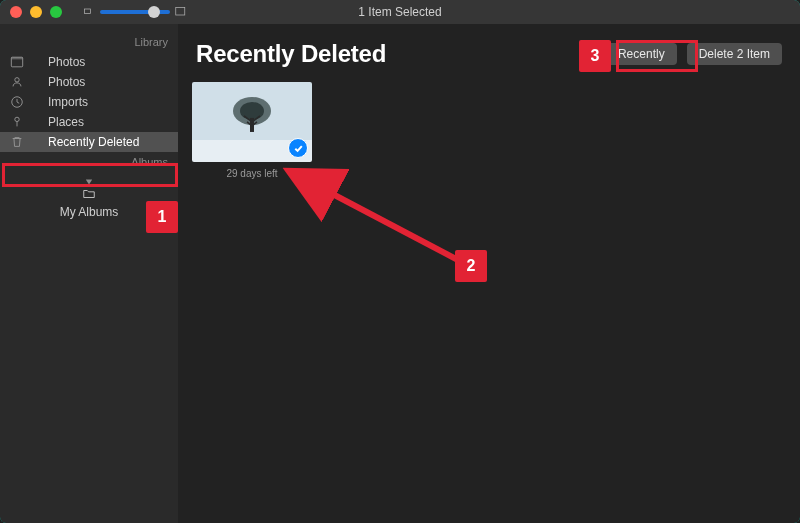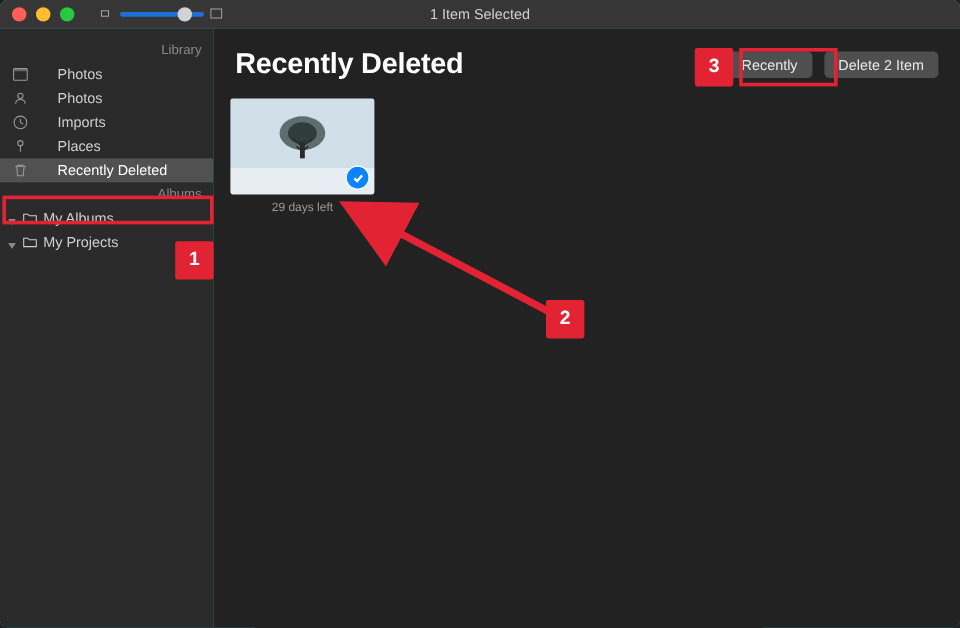--- a/index.html
+++ b/index.html
@@ -19,21 +19,21 @@
   .slider { position: relative; width: 70px; height: 4px; background: #1e6fd6; border-radius: 2px; }
   .slider::after { content: ""; position: absolute; right: 10px; top: -4px; width: 12px; height: 12px; border-radius: 50%; background: #d2d2d2; }
 
   .body { flex: 1; display: flex; min-height: 0; }
   .sidebar { width: 178px; background: #2a2a2a; padding-top: 8px; font-size: 12px; color: #d0d0d0; }
   .section-label { font-size: 11px; color: #8a8a8a; padding: 4px 10px; text-align: right; }
   .sb-item { display: flex; align-items: center; padding: 3px 10px; gap: 24px; cursor: default; }
   .sb-item.active { background: #515151; color: #fff; }
   .sb-icon { width: 14px; height: 14px; display: flex; align-items: center; justify-content: center; color: #9a9a9a; flex-shrink: 0; }
   .sb-icon svg { width: 14px; height: 14px; }
-  .disclosure { display: flex; align-items: center; padding: 3px 6px; gap: 4px; }
+  .disclosure { display: flex; align-items: center; padding: 3px 6px; gap: 4px; flex-direction: column; }
   .disclosure .tri { width: 8px; height: 8px; }
   .disclosure .tri svg { width: 8px; height: 8px; fill: #8a8a8a; }
   .folder-icon { width: 14px; height: 14px; }
   .folder-icon svg { width: 14px; height: 14px; stroke: #9a9a9a; fill: none; }
 
   .content { flex: 1; background: #222222; position: relative; padding: 16px 18px; overflow: hidden; }
   .header-row { display: flex; align-items: center; justify-content: space-between; }
   .page-title { font-size: 24px; font-weight: 800; color: #fff; letter-spacing: -0.2px; }
   .actions { display: flex; gap: 10px; align-items: center; }
   .btn { background: #4f4f4f; color: #e8e8e8; border: none; padding: 4px 12px; font-size: 12px; border-radius: 4px; cursor: pointer; }
@@ -142,29 +142,20 @@
       <div class="disclosure">
         <span class="tri"><svg viewBox="0 0 10 10">
               <polygon points="1,2 9,2 5,8"></polygon>
             </svg></span>
         <span class="folder-icon"><svg viewBox="0 0 16 16">
               <path d="M2 4h4l1.5 1.5H14V12H2z" stroke="currentColor" fill="none"></path>
             </svg></span>
         <span>My Albums</span>
       </div>
 
-      <div class="disclosure">
-        <span class="tri"><svg viewBox="0 0 10 10">
-              <polygon points="1,2 9,2 5,8"></polygon>
-            </svg></span>
-        <span class="folder-icon"><svg viewBox="0 0 16 16">
-              <path d="M2 4h4l1.5 1.5H14V12H2z" stroke="currentColor" fill="none"></path>
-            </svg></span>
-        <span>My Projects</span>
-      </div>
     </div>
 
     <div class="content">
       <div class="header-row">
         <div class="page-title">Recently Deleted</div>
         <div class="actions">
           <button class="btn">Recently</button>
           <button class="btn">Delete 2 Item</button>
         </div>
       </div>

